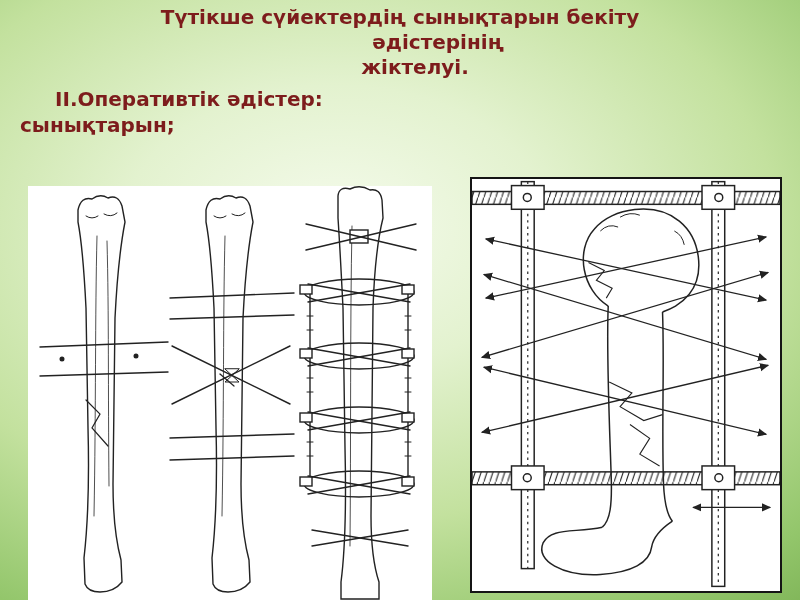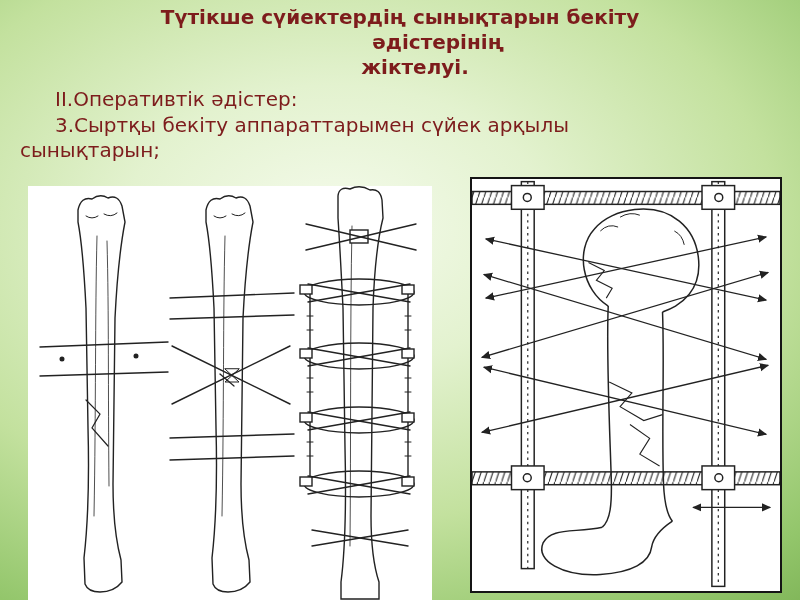--- a/index.html
+++ b/index.html
@@ -29,21 +29,21 @@
     line-height: 1.25;
   }
   .title .t2 { transform: translateX(38px); }
   .title .t3 { transform: translateX(15px); }
   .body-text {
     position: absolute;
     top: 87px;
     left: 20px;
     width: 760px;
     color: #7d1c1c;
-    font-weight: normal;
+    font-weight: bold;
     font-size: 20px;
     line-height: 1.28;
   }
   .body-text .indent { text-indent: 35px; }
   .figure {
     position: absolute;
     background: #ffffff;
   }
   .figure-left {
     left: 28px;
@@ -67,21 +67,20 @@
 <div class="slide">
 
   <div class="title">
     <div class="t1">Түтікше сүйектердің сынықтарын бекіту</div>
     <div class="t2">әдістерінің</div>
     <div class="t3">жіктелуі.</div>
   </div>
 
   <div class="body-text">
     <div class="indent">II.Оперативтік әдістер:</div>
-    <div class="indent">3.Сыртқы бекіту аппараттарымен сүйек арқылы</div>
     <div>сынықтарын;</div>
   </div>
 
   <div class="figure figure-left">
     <svg viewBox="0 0 404 414" xmlns="http://www.w3.org/2000/svg">
       <rect x="0" y="0" width="404" height="414" fill="#ffffff"></rect>
       <g stroke="#222" fill="none" stroke-width="1.4" stroke-linecap="round">
 
         <path d="M50,24 Q53,10 64,13 Q72,7 80,12 Q90,8 94,20 L97,36 Q90,72 87,132 L85,298 Q85,344 93,374 L94,396 Q86,406 72,406 Q60,406 57,398 L56,372 Q62,320 60,242 L58,122 Q55,62 50,36 Z"></path>
         <path d="M58,30 Q64,34 70,30 M76,28 Q83,32 89,27" stroke-width="1"></path>

